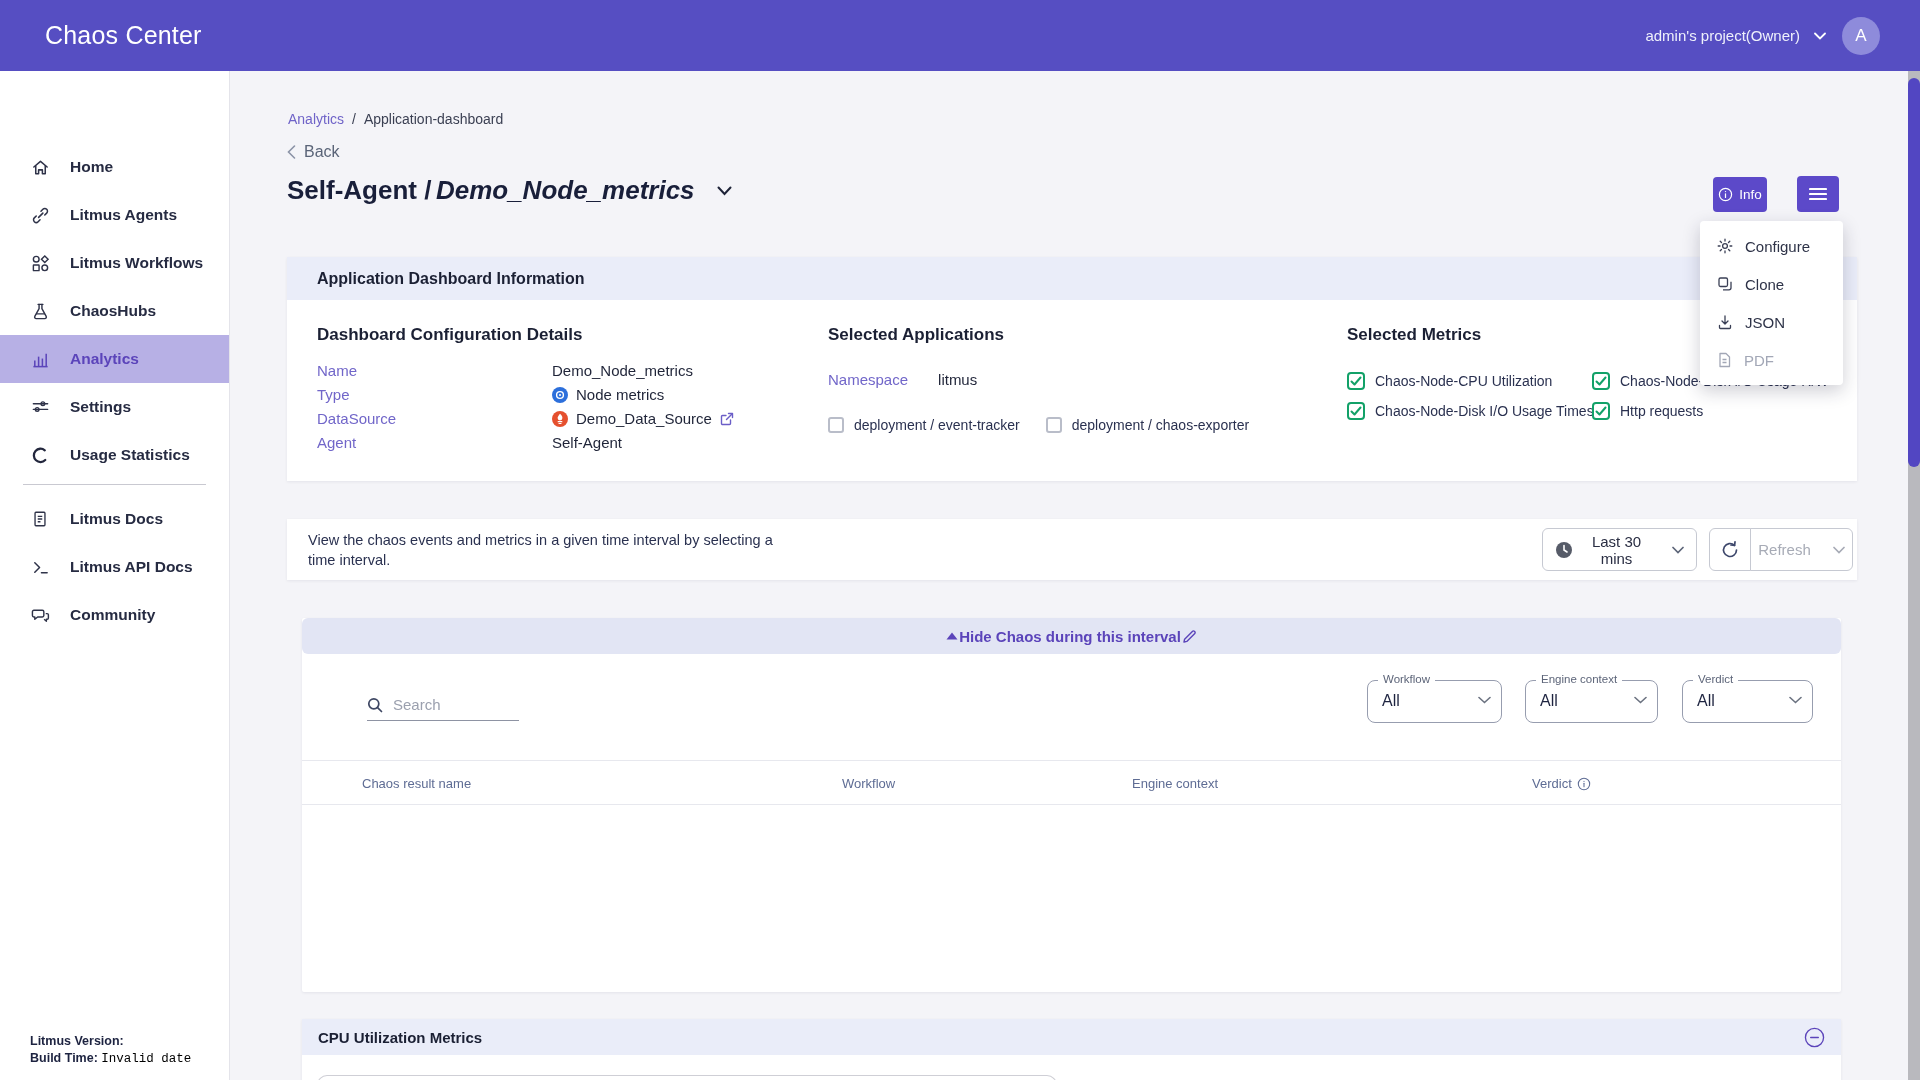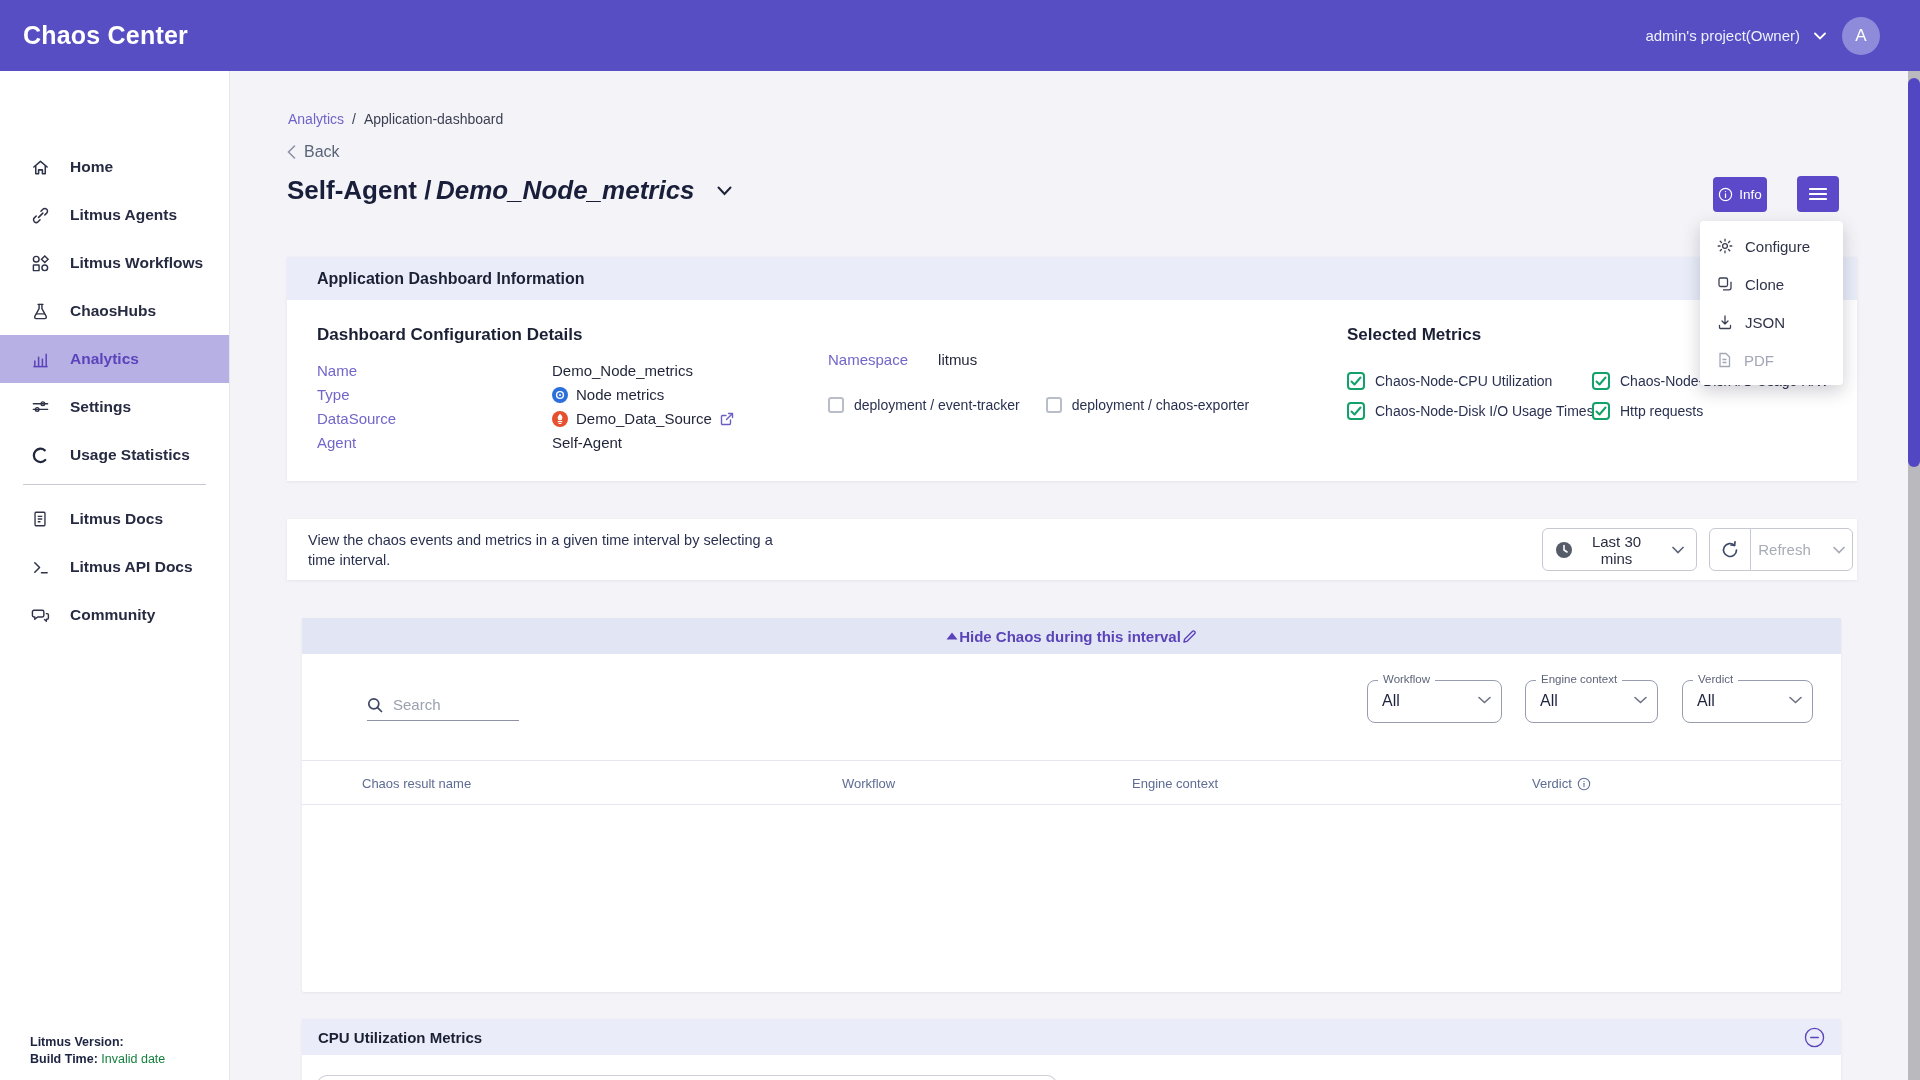--- a/index.html
+++ b/index.html
@@ -3,21 +3,21 @@
 <meta charset="utf-8">
 <style>
   * { margin:0; padding:0; box-sizing:border-box; }
   html,body { width:1920px; height:1080px; overflow:hidden; }
   body { font-family:"Liberation Sans", sans-serif; background:#f4f4f8; position:relative; color:#22263c; }
   svg { display:block; }
 
   
   .topbar { position:absolute; left:0; top:0; width:1920px; height:71px; background:#564ec2; z-index:30;
             display:flex; align-items:center; }
-  .brand { color:#ffffff; font-size:25px; font-weight:700; margin-left:23px; letter-spacing:.2px; }
+  .brand { color:#ffffff; font-size:25px; font-weight:400; margin-left:45px; letter-spacing:.2px; }
   .topbar-right { position:absolute; right:40px; top:0; height:71px; display:flex; align-items:center; gap:16px; }
   .project-switch { display:flex; align-items:center; gap:14px; color:#eef0fb; font-size:15px; cursor:pointer; }
   .avatar { width:38px; height:38px; border-radius:50%; background:#8e8bdb; color:#fff; font-size:17px;
             display:flex; align-items:center; justify-content:center; cursor:pointer; }
 
   
   .scrollbar-track { position:absolute; right:0; top:71px; width:12px; height:1009px; background:#b9b9be; z-index:40; }
   .scrollbar-thumb { position:absolute; left:0; top:7px; width:12px; height:389px; background:#5246c2; border-radius:6px; }
 
   
@@ -25,21 +25,21 @@
              border-right:1px solid #e4e4ea; z-index:20; }
   .nav { padding-top:72px; }
   .nav-item { height:48px; display:flex; align-items:center; padding-left:30px; gap:20px; cursor:pointer;
               font-size:15.5px; font-weight:700; color:#262b42; }
   .nav-item .ni { width:20px; display:flex; justify-content:center; }
   .nav-item.active { background:#b7b0e5; color:#5b44ba; }
   .nav-divider { height:1px; background:#c9c9d1; margin:5px 23px; }
   .nav.lower { padding-top:5px; }
   .version { position:absolute; left:30px; bottom:12px; font-size:12.5px; color:#1d2340; line-height:17px; }
   .version b { font-weight:700; }
-  .version .muted { font-weight:400; color:#15803d; }
+  .version .muted { font-weight:400; color:#000000;font-family:Liberation Mono, monospace; }
 
   
   .breadcrumb { position:absolute; left:288px; top:111px; font-size:14px; color:#3a3f52; display:flex; gap:8px; z-index:5;}
   .breadcrumb .crumb-link { color:#6f63c8; cursor:pointer; }
   .back-link { position:absolute; left:287px; top:143px; font-size:16px; color:#5a6478; display:flex; align-items:center; gap:8px; cursor:pointer; z-index:5;}
   .back-chevron { font-size:18px; color:#8b93a7; line-height:16px; }
   .title-row { position:absolute; left:287px; top:175px; display:flex; align-items:center; gap:22px; z-index:5;}
   .title-main { font-size:26px; font-weight:700; color:#191f3a; }
   .title-dash { font-size:26px; font-weight:600; font-style:italic; color:#191f3a; }
 
@@ -87,21 +87,21 @@
   .btn-time .spacer { flex:1; }
   .btn-reload { width:42px; height:43px; margin-left:12px; background:#fff; border:1px solid #c6c9d2;
                 border-radius:6px 0 0 6px; display:flex; align-items:center; justify-content:center; cursor:pointer; }
   .btn-refresh { width:103px; height:43px; margin-left:-1px; background:#fff; border:1px solid #c6c9d2;
                  border-radius:0 6px 6px 0; display:flex; align-items:center; justify-content:center; gap:22px;
                  font-size:15px; color:#a7abb6; cursor:pointer; font-family:inherit; }
 
   
   .panel3 { left:302px; top:618px; width:1539px; height:374px; border-radius:2px; }
   .collapse-bar { height:36px; background:#e2e5f4; display:flex; align-items:center; justify-content:center; gap:1px;
-                  color:#5b44ba; font-size:15px; font-weight:600; cursor:pointer; }
+                  color:#5b44ba; font-size:15px; font-weight:600; cursor:pointer;border-radius:6px; }
   .search-wrap { position:absolute; left:65px; top:78px; width:152px; display:flex; align-items:center; gap:10px;
                  border-bottom:1px solid #8e93a3; padding-bottom:7px; }
   .search-wrap input { border:none; outline:none; font-size:15px; width:110px; color:#2a3150; font-family:inherit; background:transparent;}
   .search-wrap input::placeholder { color:#9ba0ae; }
   .filter-box { position:absolute; top:62px; width:135px; height:43px; border:1px solid #979daf; border-radius:8px;
                 background:#fff; cursor:pointer; }
   .filter-box .flabel { position:absolute; top:-8px; left:10px; background:#fff; padding:0 5px; font-size:11.5px; color:#5d6579; }
   .filter-box .fvalue { position:absolute; left:14px; top:11px; font-size:16px; color:#1e2440; }
   .filter-box .fchev { position:absolute; right:10px; top:15px; }
   .f1 { left:1065px; } .f2 { left:1223px; width:133px; } .f3 { left:1380px; width:131px; }
@@ -384,20 +384,21 @@
             </svg>
         </span>
       </span>
 
       <span class="cfg-label">Agent</span>
       <span class="cfg-value">Self-Agent</span>
     </div>
   </div>
 
   <div class="p1-col col-apps">
+    <h3>Selected Applications</h3>
     <div class="ns-row">
       <span class="cfg-label">Namespace</span>
       <span class="ns-value">litmus</span>
     </div>
     <div class="app-checks">
       <label class="check-item">
         <span class="chk">
           <svg width="16" height="16" viewBox="0 0 16 16">
               <rect x="1" y="1" width="14" height="14" rx="2" fill="#fff" stroke="#b9bdc9" stroke-width="2"></rect>
             </svg>

